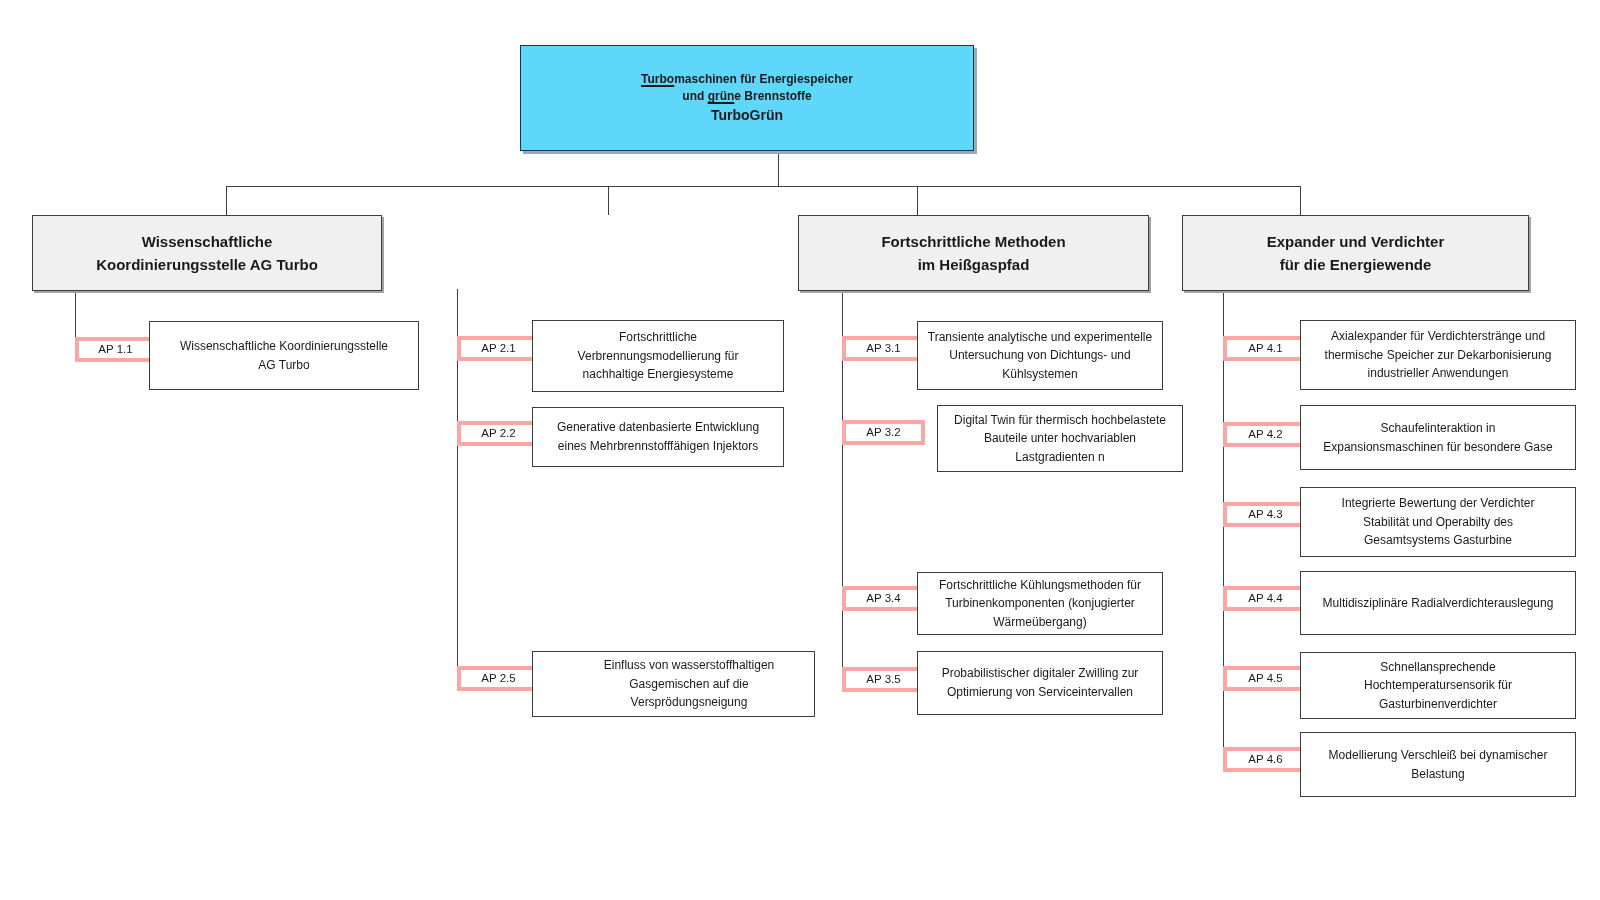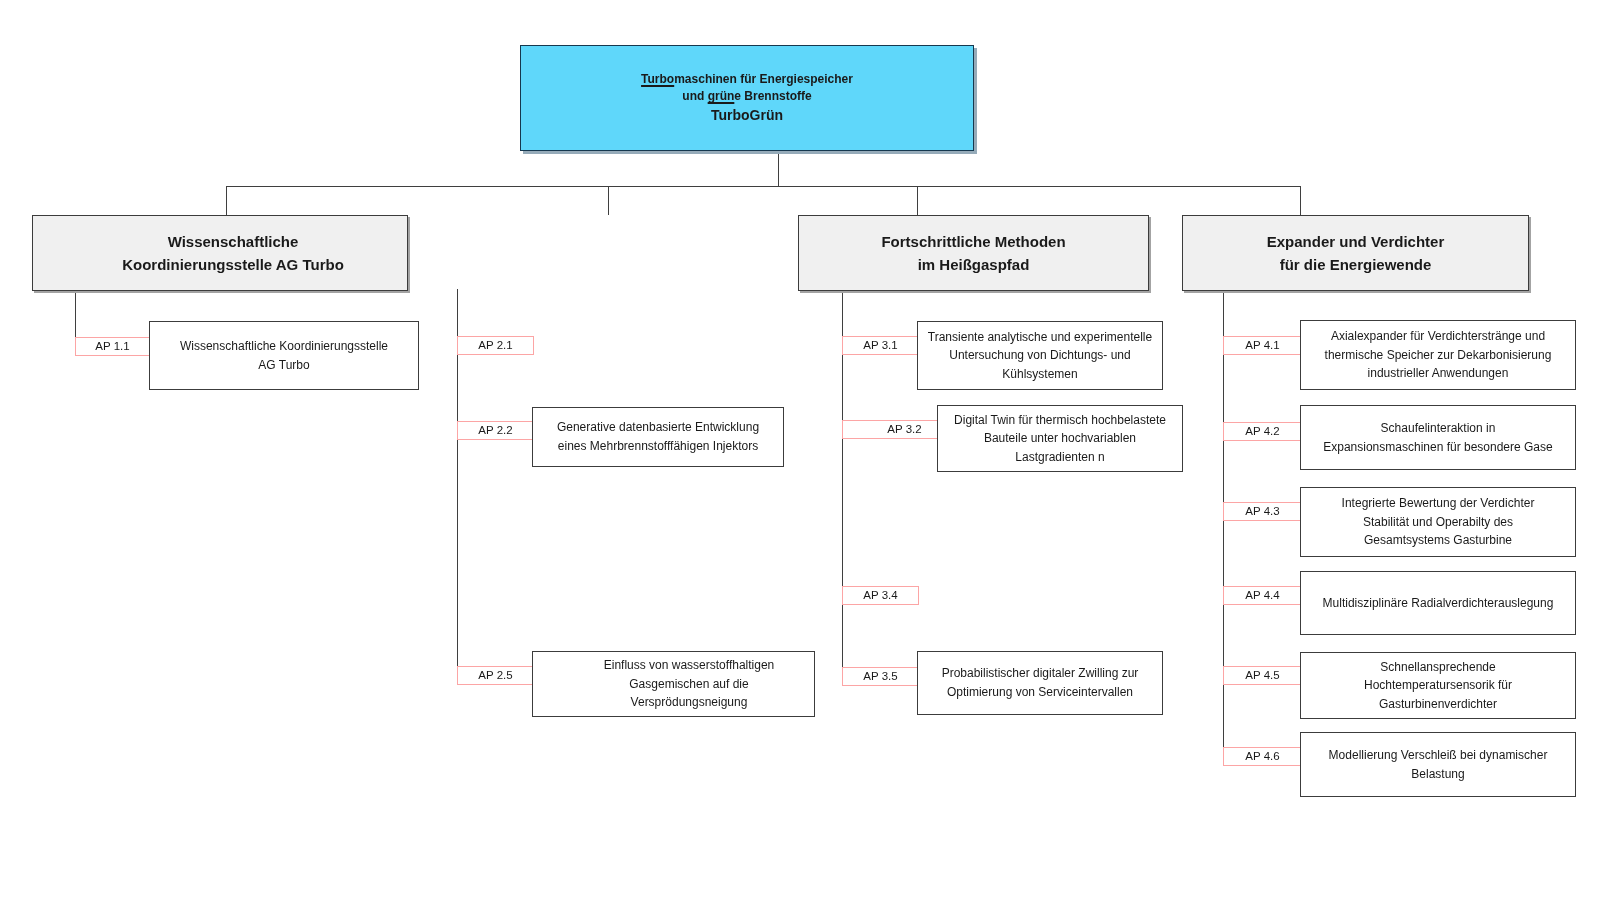--- a/index.html
+++ b/index.html
@@ -33,30 +33,30 @@
     position: absolute;
     top: 215px; height: 74px;
     background: #f0f0f0;
     border: 1px solid #3c3c3c;
     box-shadow: 2px 2px 0 #a3a3a3;
     display: flex; align-items: center; justify-content: center;
     text-align: center;
     font-size: 15px; font-weight: bold; line-height: 1.55;
     white-space: pre-line;
   }
-  .hdr-1 { left: 32px;  width: 348px; padding-left: 26px; }
+  .hdr-1 { left: 32px;  width: 348px; }
   .hdr-2 { left: 413px; width: 348px; }
   .hdr-3 { left: 798px; width: 349px; }
   .hdr-4 { left: 1182px; width: 345px; }
 
   .ap-code {
     position: absolute;
     height: 17px;
     background: #ffffff;
-    border: 1px solid #fca5a5;
+    border: 4px solid #fca5a5;
     display: flex; align-items: center; justify-content: center;
     font-size: 11.5px; line-height: 1;
   }
   .ap-box {
     position: absolute;
     background: #ffffff;
     border: 1px solid #3c3c3c;
     display: flex; align-items: center; justify-content: center;
     text-align: center;
     font-size: 12px; line-height: 1.55;
@@ -102,41 +102,47 @@
   <div class="header-box hdr-3">Fortschrittliche Methoden
 im Heißgaspfad</div>
   <div class="header-box hdr-4">Expander und Verdichter
 für die Energiewende</div>
 
   <div class="ap-code code-c1" style="top:337px;">AP 1.1</div>
   <div class="ap-box box-c1" style="top:321px; height:67px;">Wissenschaftliche Koordinierungsstelle
 AG Turbo</div>
 
   <div class="ap-code code-c2" style="top:336px;">AP 2.1</div>
+  <div class="ap-box box-c2" style="top:320px; height:70px;">Fortschrittliche
+Verbrennungsmodellierung für
+nachhaltige Energiesysteme</div>
 
   <div class="ap-code code-c2" style="top:421px;">AP 2.2</div>
   <div class="ap-box box-c2" style="top:407px; height:58px;">Generative datenbasierte Entwicklung
 eines Mehrbrennstofffähigen Injektors</div>
 
   <div class="ap-code code-c2" style="top:666px;">AP 2.5</div>
   <div class="ap-box box-c2" style="top:651px; height:64px;padding-left:33px;">Einfluss von wasserstoffhaltigen
 Gasgemischen auf die
 Versprödungsneigung</div>
 
   <div class="ap-code code-c3" style="top:336px;">AP 3.1</div>
   <div class="ap-box box-c3" style="top:321px; height:67px;">Transiente analytische und experimentelle
 Untersuchung von Dichtungs- und
 Kühlsystemen</div>
 
-  <div class="ap-code code-c3" style="top:420px;padding-left:24px;">AP 3.2</div>
+  <div class="ap-code code-c3" style="top:420px;">AP 3.2</div>
   <div class="ap-box box-c3" style="top:405px; height:65px;margin-left:20px;">Digital Twin für thermisch hochbelastete
 Bauteile unter hochvariablen
 Lastgradienten n</div>
 
   <div class="ap-code code-c3" style="top:586px;">AP 3.4</div>
+  <div class="ap-box box-c3" style="top:572px; height:61px;">Fortschrittliche Kühlungsmethoden für
+Turbinenkomponenten (konjugierter
+Wärmeübergang)</div>
 
   <div class="ap-code code-c3" style="top:667px;">AP 3.5</div>
   <div class="ap-box box-c3" style="top:651px; height:62px;">Probabilistischer digitaler Zwilling zur
 Optimierung von Serviceintervallen</div>
 
   <div class="ap-code code-c4" style="top:336px;">AP 4.1</div>
   <div class="ap-box box-c4" style="top:320px; height:68px;">Axialexpander für Verdichterstränge und
 thermische Speicher zur Dekarbonisierung
 industrieller Anwendungen</div>
 

